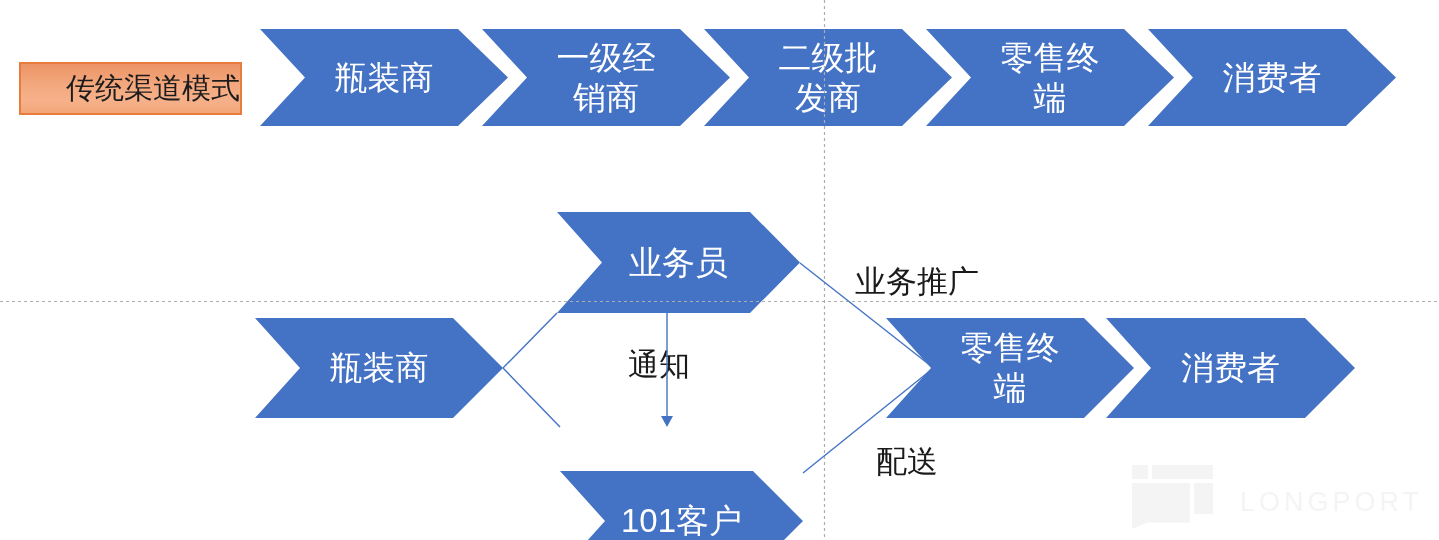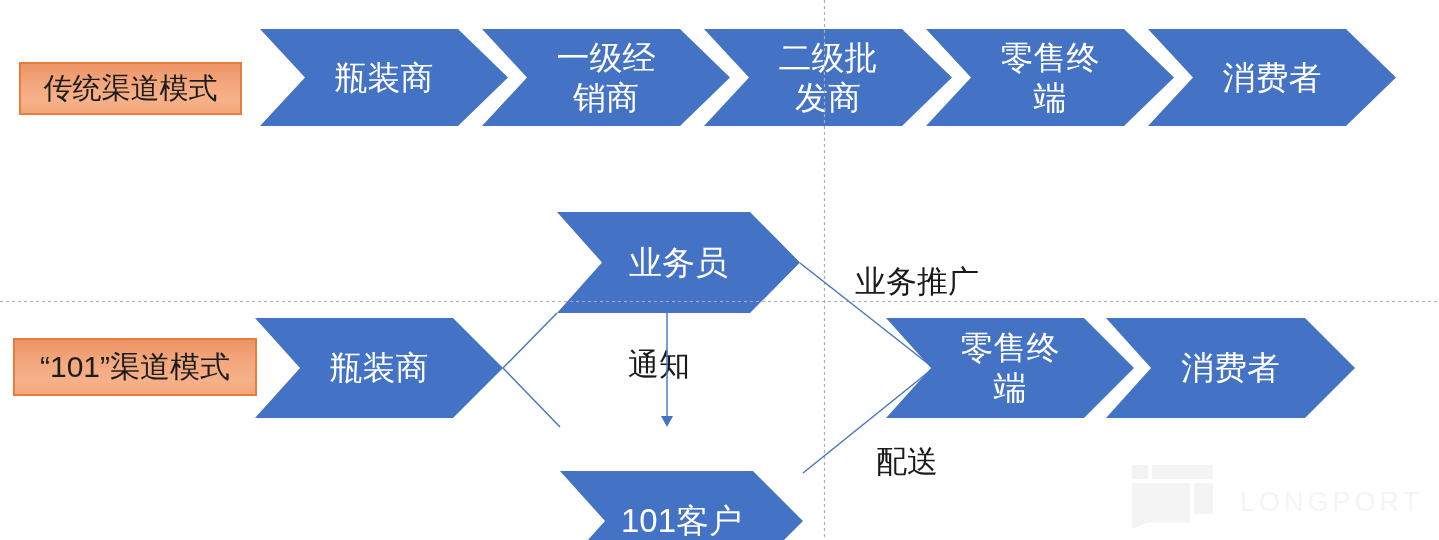--- a/index.html
+++ b/index.html
@@ -44,21 +44,21 @@
 
   
   .obox {
     position: absolute;
     box-sizing: border-box;
     border: 2px solid #E87C3C;
     background: linear-gradient(180deg, #EC9466 0%, #F3A77D 40%, #F6B18A 75%, #F2A678 100%);
     color: #1c1c1c;
     display: flex;
     align-items: center;
-    justify-content: center;
+    justify-content: flex-end;
     white-space: nowrap;
   }
   #lbl-traditional { left: 19px; top: 62px;  width: 223px; height: 53px; font-size: 29px; }
   #lbl-101         { left: 13px; top: 338px; width: 244px; height: 58px; font-size: 30px; }
 
   
   .elabel {
     position: absolute;
     color: #1a1a1a;
     font-size: 31px;
@@ -106,23 +106,20 @@
     <div class="wm-part" id="wm-sq"></div>
     <div class="wm-part" id="wm-bar"></div>
     <div class="wm-part" id="wm-bubble"></div>
     <div class="wm-part" id="wm-tab"></div>
     <span class="wm-text">LONGPORT</span>
   </div>
 
   <div class="obox" id="lbl-traditional">
     <span>传统渠道模式</span>
   </div>
-  <div class="obox" id="lbl-101">
-    <span>“101”渠道模式</span>
-  </div>
 
   <div class="chev t" id="t1">
     <span class="l">瓶装商</span>
   </div>
   <div class="chev t" id="t2">
     <span class="l">一级经</span>
     <span class="l">销商</span>
   </div>
   <div class="chev t" id="t3">
     <span class="l">二级批</span>

